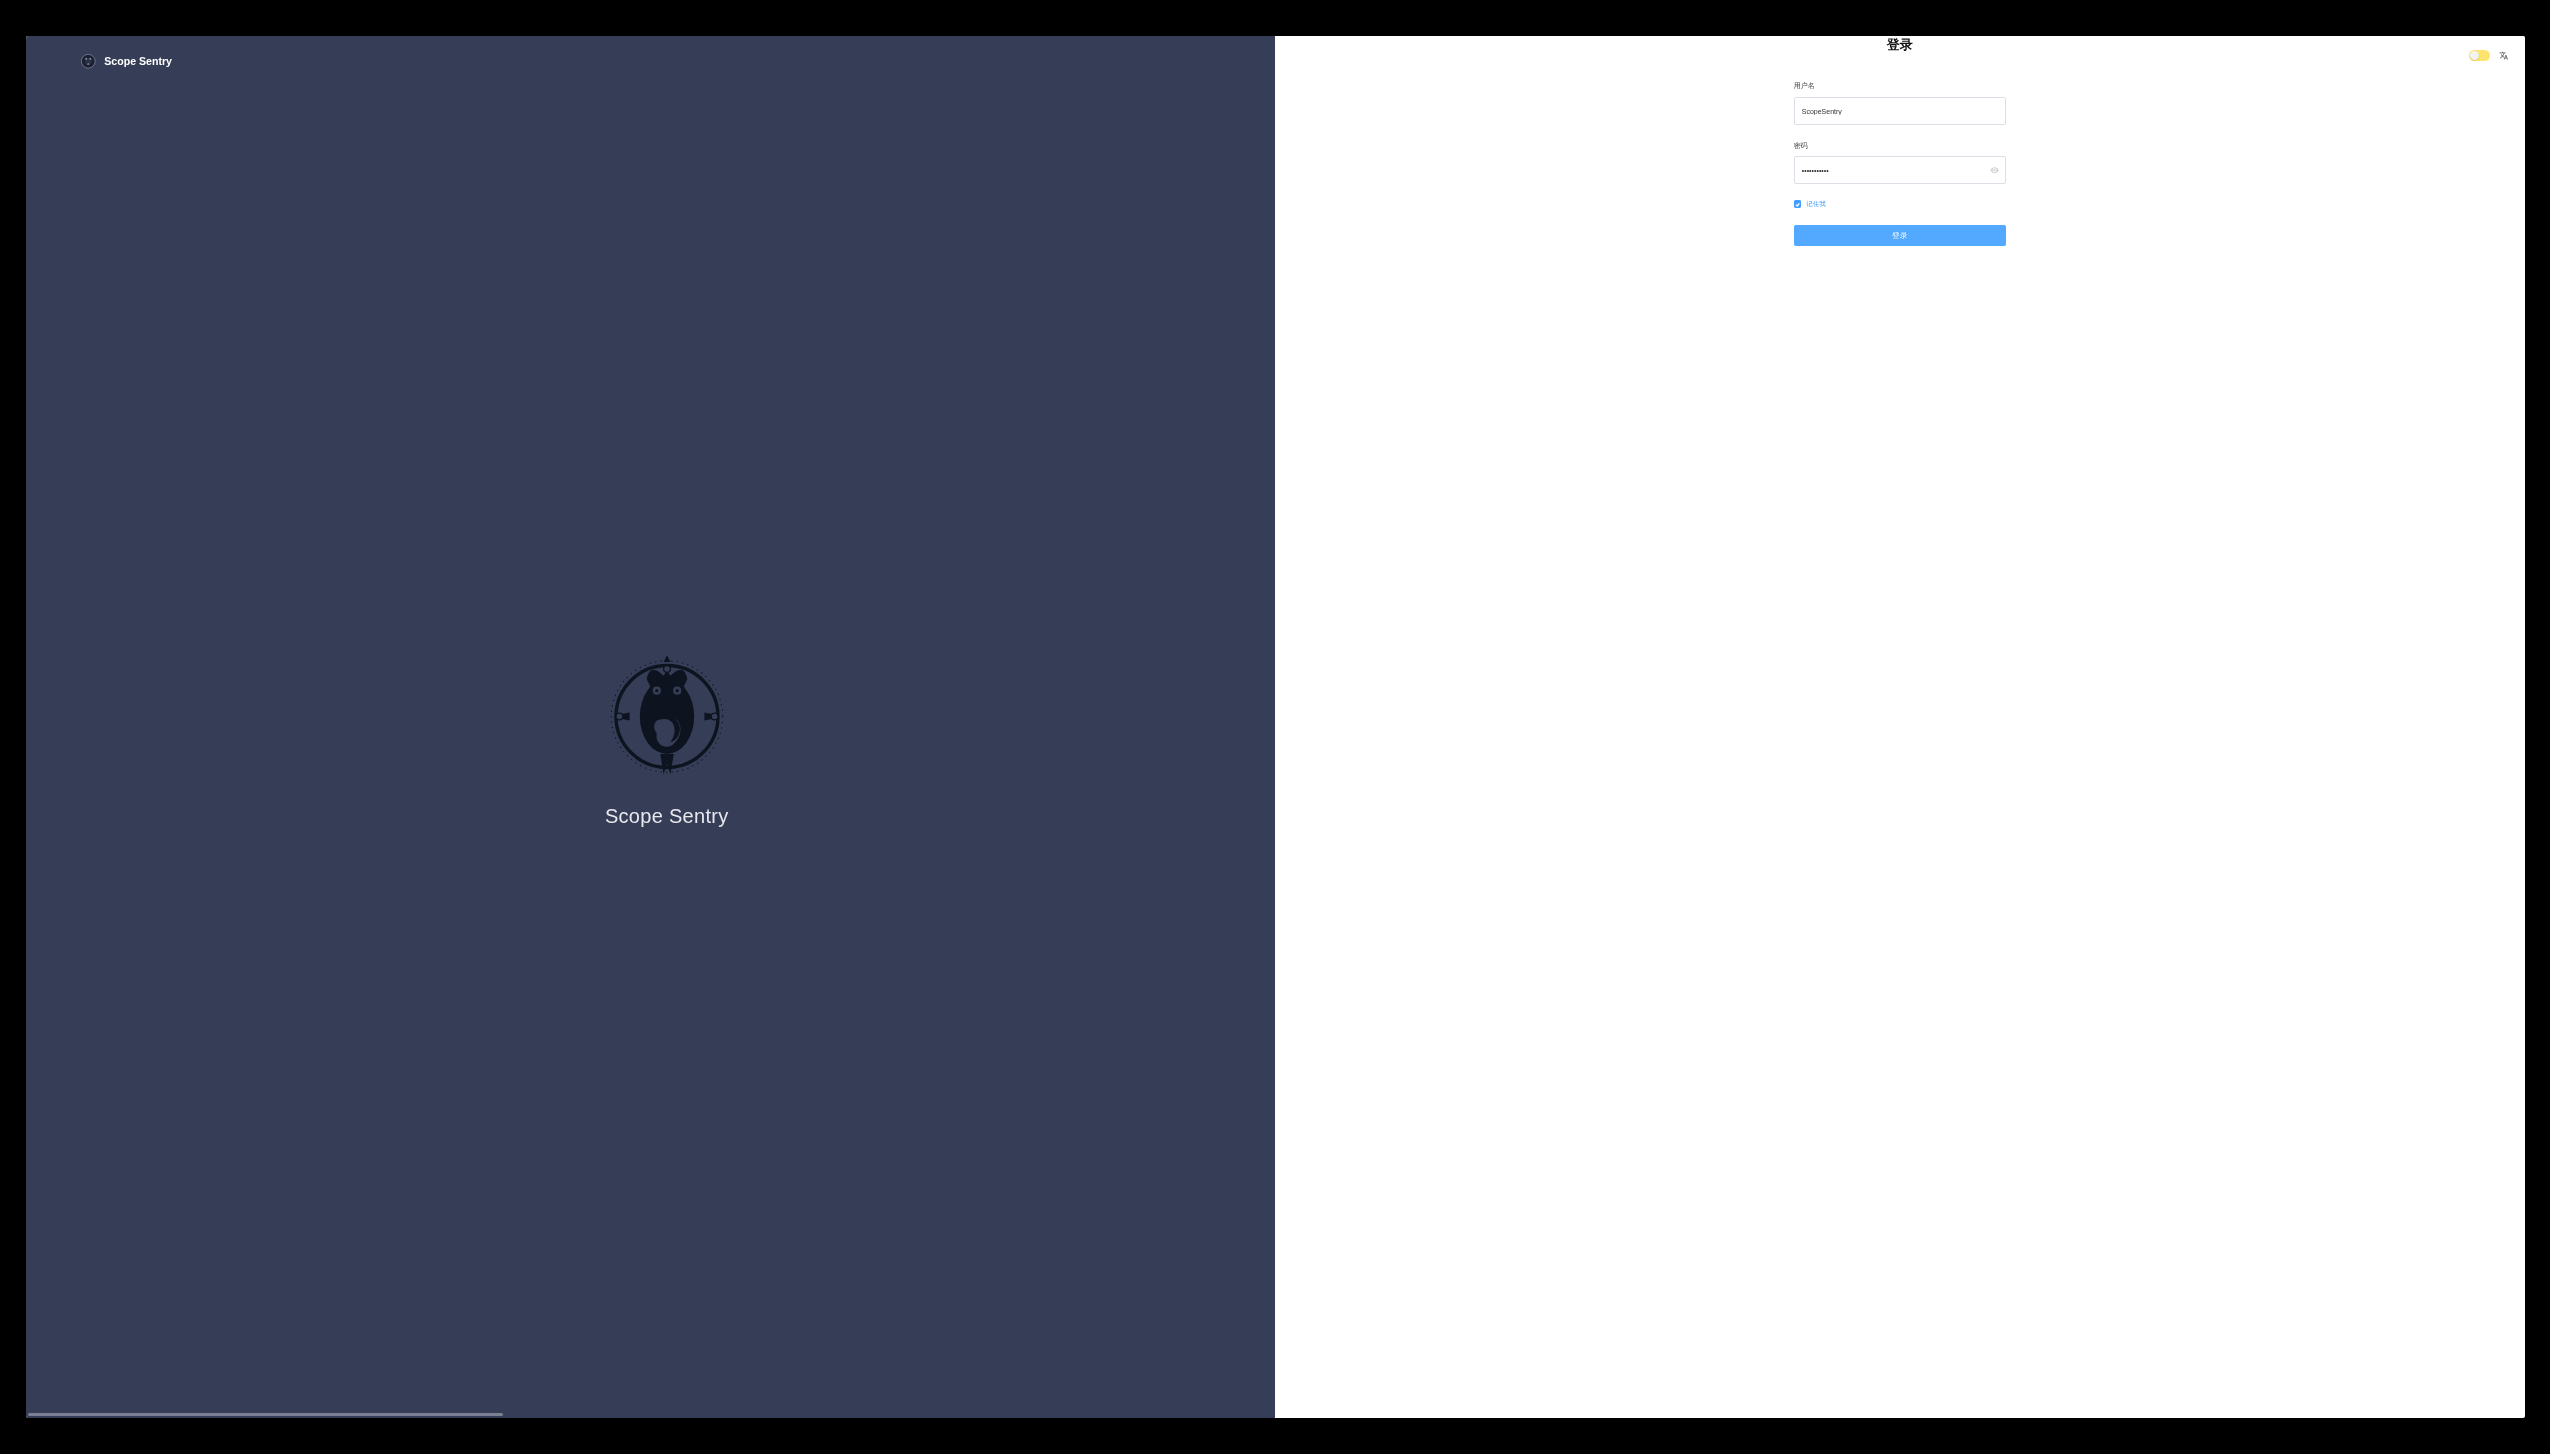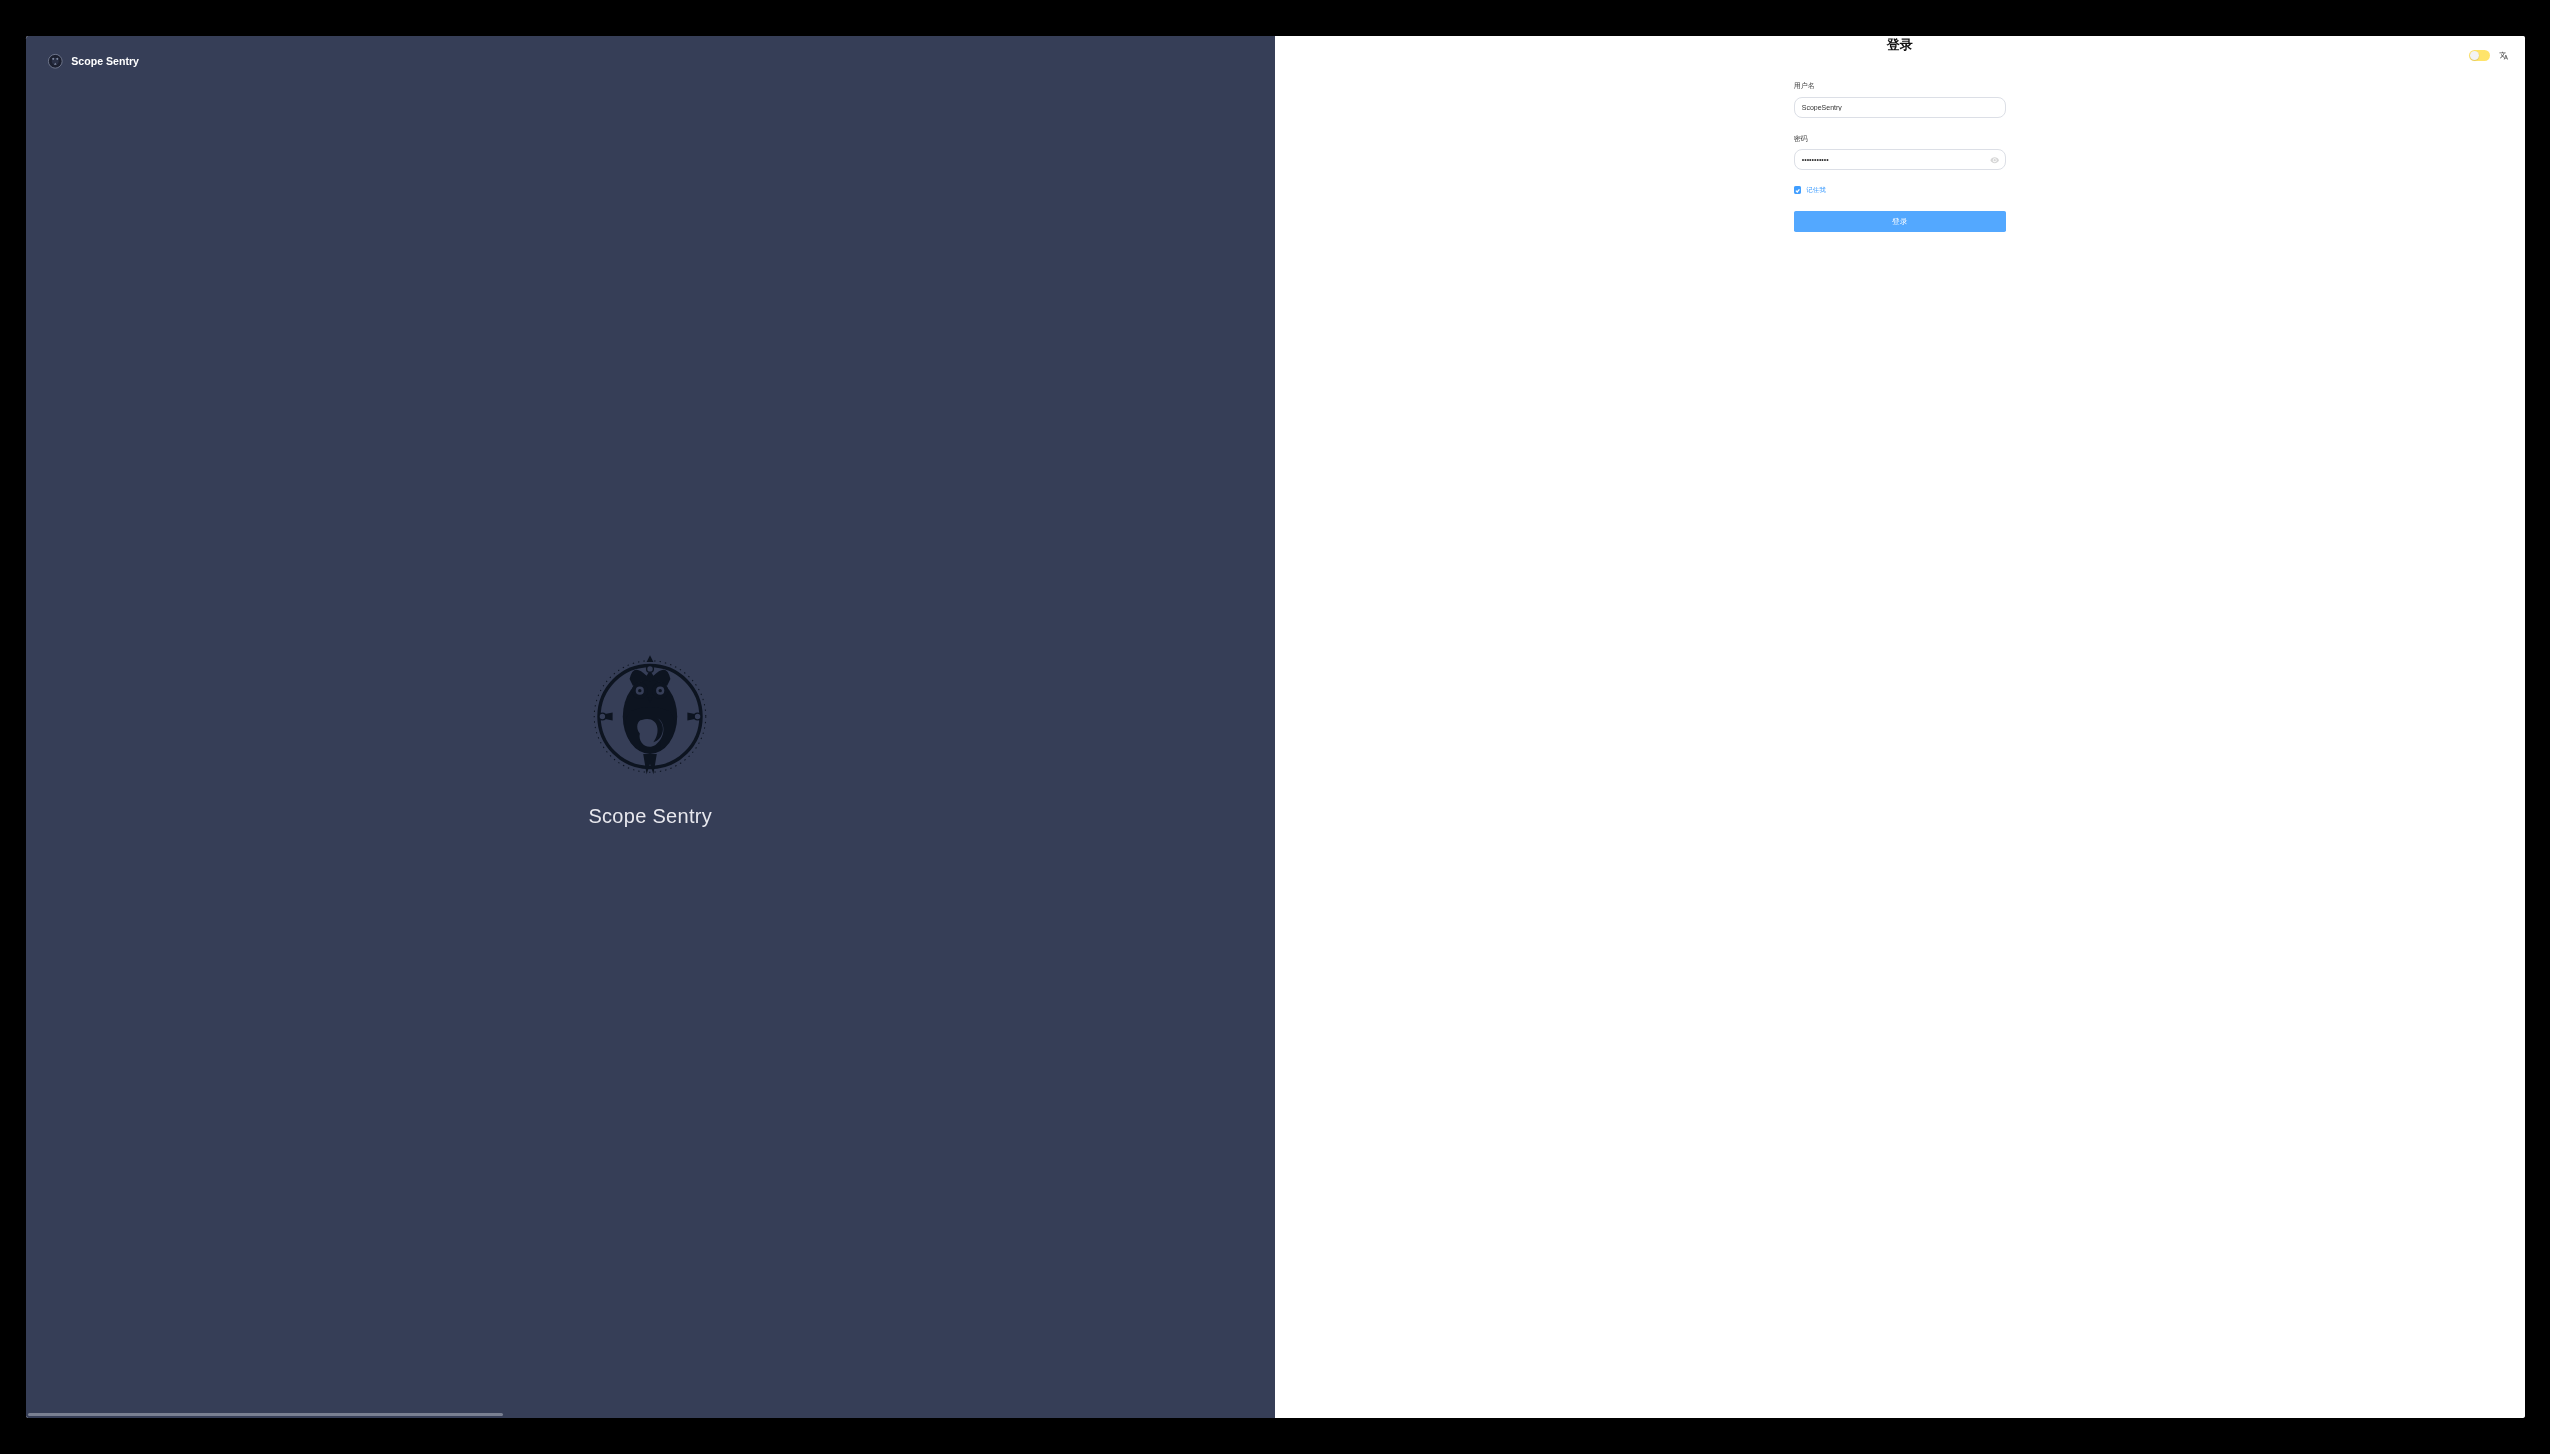--- a/index.html
+++ b/index.html
@@ -20,20 +20,21 @@
   border-radius: 2.4px;
   overflow: hidden;
   box-shadow: 0 1.2px 5.9px rgba(0,0,0,0.4);
 }
 .left-panel {
   width: 50%;
   background: #363e57;
   display: flex;
   flex-direction: column;
   position: relative;
+  padding-left: 33px;
 }
 .left-header {
   display: flex;
   align-items: center;
   gap: 8.3px;
   padding: 16.5px 21px;
 }
 .app-logo-small {
   width: 16.5px;
   height: 16.5px;
@@ -141,23 +142,23 @@
   font-size: 7px;
   color: #444;
   margin-bottom: 5.9px;
 }
 .form-input-wrap {
   position: relative;
   margin-bottom: 15.3px;
 }
 .form-input {
   width: 100%;
-  height: 21px;
+  height: 28px;
   border: 0.6px solid #dcdfe6;
-  border-radius: 8px;
+  border-radius: 2px;
   padding: 0 7px;
   font-size: 7px;
   color: #333;
   outline: none;
 }
 .form-input::placeholder { color: #aaa; }
 .eye-icon {
   position: absolute;
   right: 5.9px;
   top: 50%;

